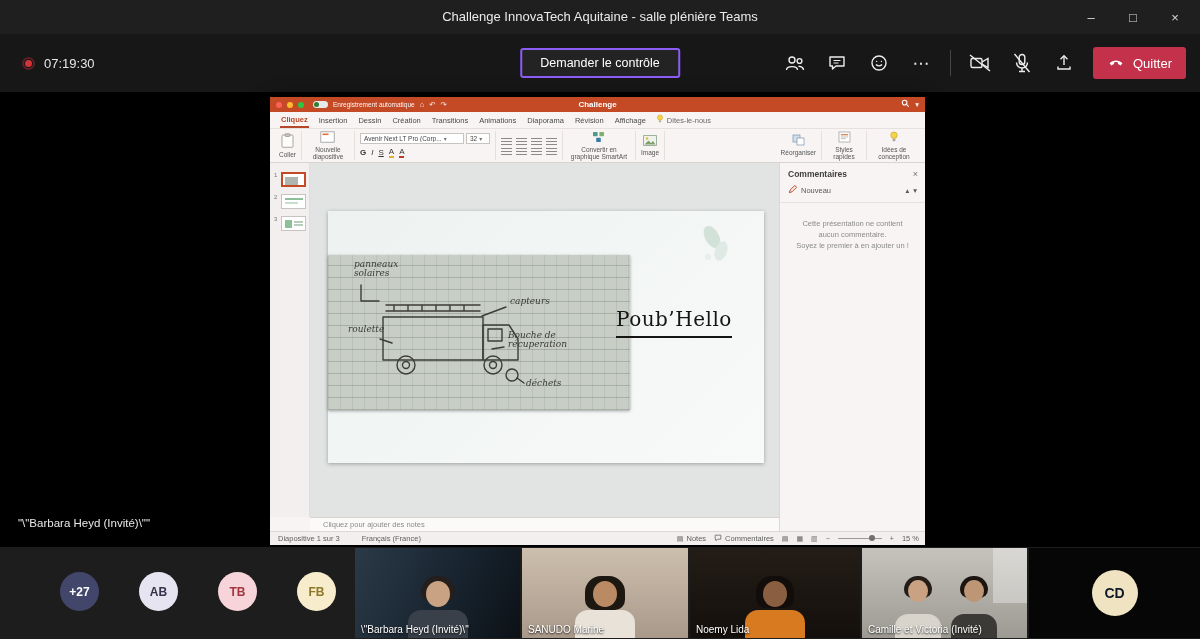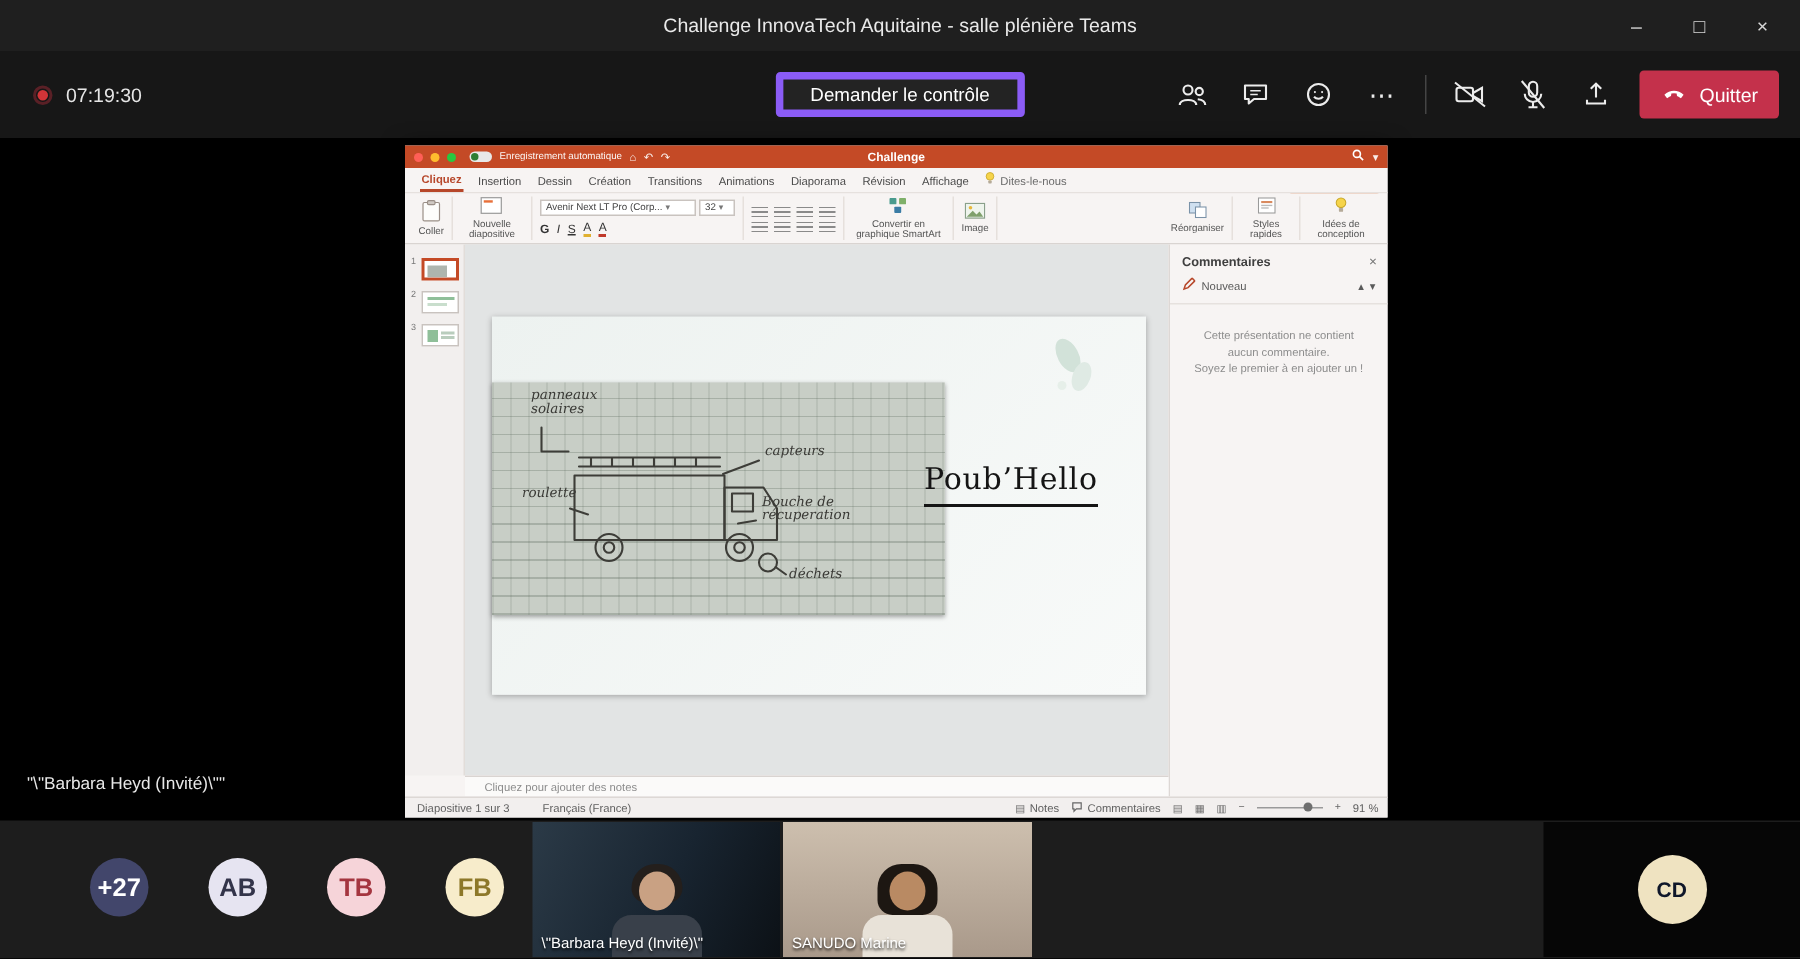--- a/index.html
+++ b/index.html
@@ -12,21 +12,21 @@
   .win-title{position:absolute;left:0;right:0;top:0;height:34px;line-height:34px;text-align:center;color:#e9e9e9;font-size:13px}
   .winbtns{position:absolute;right:4px;top:0;height:34px;display:flex}
   .winbtn{width:42px;height:34px;display:flex;align-items:center;justify-content:center;color:#d8d8d8;font-size:13px;cursor:default}
 
   
   .toolbar{position:absolute;left:0;top:34px;width:100%;height:58px;background:#171717}
   .rec-wrap{position:absolute;left:22px;top:0;height:58px;display:flex;align-items:center;gap:9px}
   .rec-dot{width:13px;height:13px;border-radius:50%;border:2px solid #5a2026;display:flex;align-items:center;justify-content:center}
   .rec-dot i{display:block;width:7px;height:7px;border-radius:50%;background:#d13438}
   .timer{color:#e6e6e6;font-size:13px}
-  .req-btn{position:absolute;left:50%;top:14px;transform:translateX(-50%);height:30px;padding:0 18px;background:#232323;border:5px solid #8b5cf6;border-radius:3px;color:#fff;font-size:12.5px;font-family:"Liberation Sans",sans-serif}
+  .req-btn{position:absolute;left:50%;top:14px;transform:translateX(-50%);height:30px;padding:0 18px;background:#232323;border:2px solid #8b5cf6;border-radius:3px;color:#fff;font-size:12.5px;font-family:"Liberation Sans",sans-serif}
   .tb-right{position:absolute;right:14px;top:0;height:58px;display:flex;align-items:center;gap:16px}
   .tbi{width:26px;height:26px;display:flex;align-items:center;justify-content:center;opacity:.92}
   .tb-more{color:#fff;font-size:17px;line-height:1}
   .tb-div{width:1px;height:26px;background:#454545}
   .quit-btn{height:32px;padding:0 14px;border:none;border-radius:3px;color:#fff;font-size:13px;display:flex;align-items:center;gap:8px;font-family:"Liberation Sans",sans-serif}
 
   
   .stage{position:absolute;left:0;top:92px;width:1200px;height:455px;background:#000}
   .presenter-overlay{position:absolute;left:18px;top:425px;color:#e8e8e8;font-size:11.5px}
 
@@ -94,21 +94,21 @@
   .sb-left{display:flex;gap:22px;padding-left:8px}
   .sb-right{position:absolute;right:6px;display:flex;align-items:center;gap:8px}
   .sb-item{display:flex;align-items:center;gap:3px}
   .sb-glyph{font-size:7px;color:#666}
   .zoomline{width:44px;height:1px;background:#9a9a9a;position:relative}
   .zoomknob{position:absolute;left:70%;top:-3px;width:6px;height:6px;border-radius:50%;background:#6f6f6f}
 
   
   .filmstrip{position:absolute;left:0;top:547px;width:1200px;height:92px;background:#1d1d1d}
   .av{position:absolute;top:25px;width:39px;height:39px;border-radius:50%;display:flex;align-items:center;justify-content:center}
-  .av span{font-size:17px;font-weight:bold}
+  .av span{font-size:12px;font-weight:bold}
   .tile{position:absolute;top:1px;height:90px;overflow:hidden}
   .tile-name{position:absolute;left:6px;bottom:3px;color:#fff;font-size:10px;text-shadow:0 1px 2px rgba(0,0,0,.9);white-space:nowrap}
   .tile1{background:linear-gradient(115deg,#2b3a47 0%,#182430 55%,#0c1116 100%)}
   .tile2{background:linear-gradient(180deg,#cdbfae,#a9998a)}
   .tile3{background:linear-gradient(180deg,#241d17,#130f0c)}
   .tile4{background:linear-gradient(180deg,#c6c3bd,#9d9a93)}
   .tile5{background:#060606}
   .person{position:absolute;left:50%;transform:translateX(-50%);bottom:0;width:70px;height:62px}
   .hair{position:absolute;left:50%;transform:translateX(-50%);top:0;width:34px;height:26px;border-radius:16px 16px 10px 10px}
   .face{position:absolute;left:50%;transform:translateX(-50%);top:5px;width:24px;height:26px;border-radius:50%}
@@ -469,21 +469,21 @@
             <span>Commentaires</span>
           </span>
           <span class="sb-glyph">▤</span>
           <span class="sb-glyph">▦</span>
           <span class="sb-glyph">▥</span>
           <span class="sb-glyph">−</span>
           <span class="zoomline">
               <span class="zoomknob"></span>
             </span>
           <span class="sb-glyph">+</span>
-          <span>91 %</span>
+          <span>15 %</span>
         </span>
       </div>
 
     </div>
 
     <div class="presenter-overlay">"\"Barbara Heyd (Invité)\""</div>
   </div>
 
   <div class="filmstrip">
 
@@ -511,21 +511,43 @@
 
     <div class="tile tile2" style="left:522px;width:166px">
       <div class="person">
         <div class="hair" style="background:#1d1712;width:40px;height:34px"></div>
         <div class="face" style="background:#b98a63"></div>
         <div class="torso" style="background:#e8e2d8"></div>
       </div>
       <div class="tile-name">SANUDO Marine</div>
     </div>
 
-
+    <div class="tile tile3" style="left:690px;width:170px">
+      <div class="person">
+        <div class="hair" style="background:#120d0a;width:38px;height:32px"></div>
+        <div class="face" style="background:#8a5f41"></div>
+        <div class="torso" style="background:#d87a1f"></div>
+      </div>
+      <div class="tile-name">Noemy Lida</div>
+    </div>
+
+    <div class="tile tile4" style="left:862px;width:165px">
+      <div class="window-light"></div>
+      <div class="person" style="left:34%;width:52px">
+        <div class="hair" style="background:#241c16;width:28px;height:22px"></div>
+        <div class="face" style="background:#c9a183;width:20px;height:22px;top:4px"></div>
+        <div class="torso" style="background:#d8d4cc;width:46px;height:24px"></div>
+      </div>
+      <div class="person" style="left:68%;width:52px">
+        <div class="hair" style="background:#1c1410;width:28px;height:22px"></div>
+        <div class="face" style="background:#bd9675;width:20px;height:22px;top:4px"></div>
+        <div class="torso" style="background:#3c3a36;width:46px;height:24px"></div>
+      </div>
+      <div class="tile-name">Camille et Victoria (Invité)</div>
+    </div>
 
     <div class="tile tile5" style="left:1029px;width:171px">
       <div class="cd-circle" style="background: rgb(239, 227, 193);">
         <span style="color: #0f172a;">CD</span>
       </div>
     </div>
 
   </div>
 </div>
 

